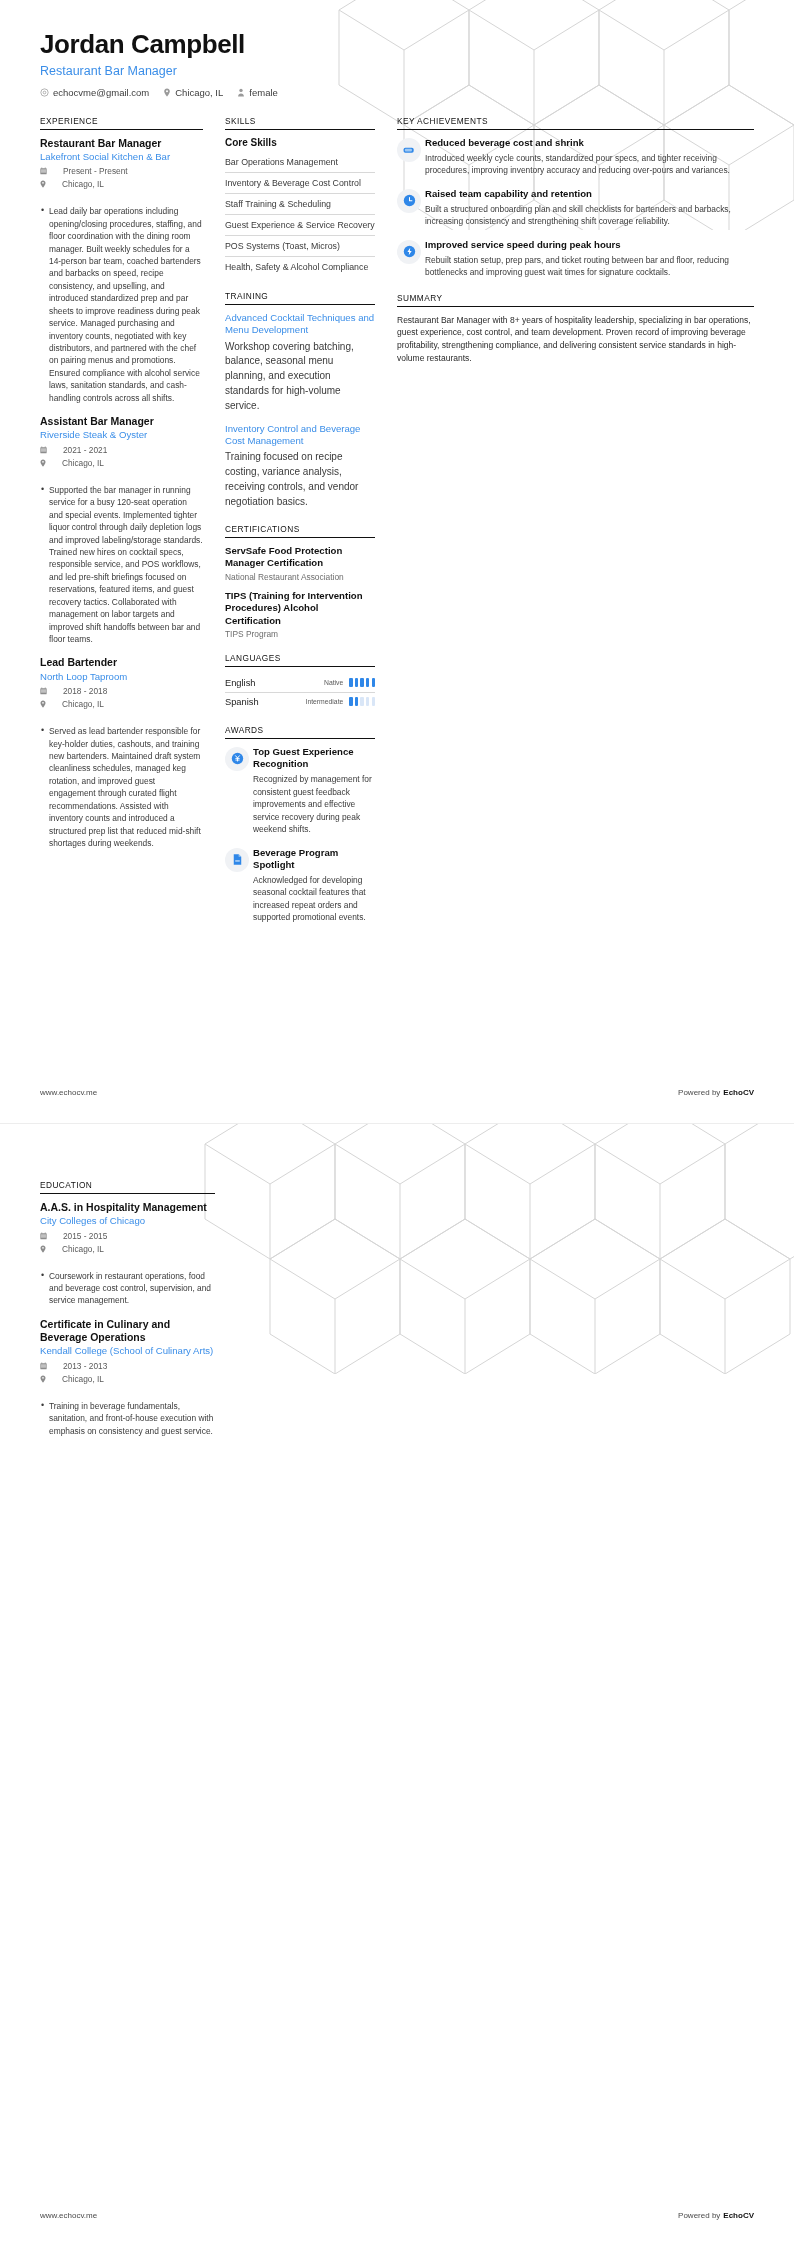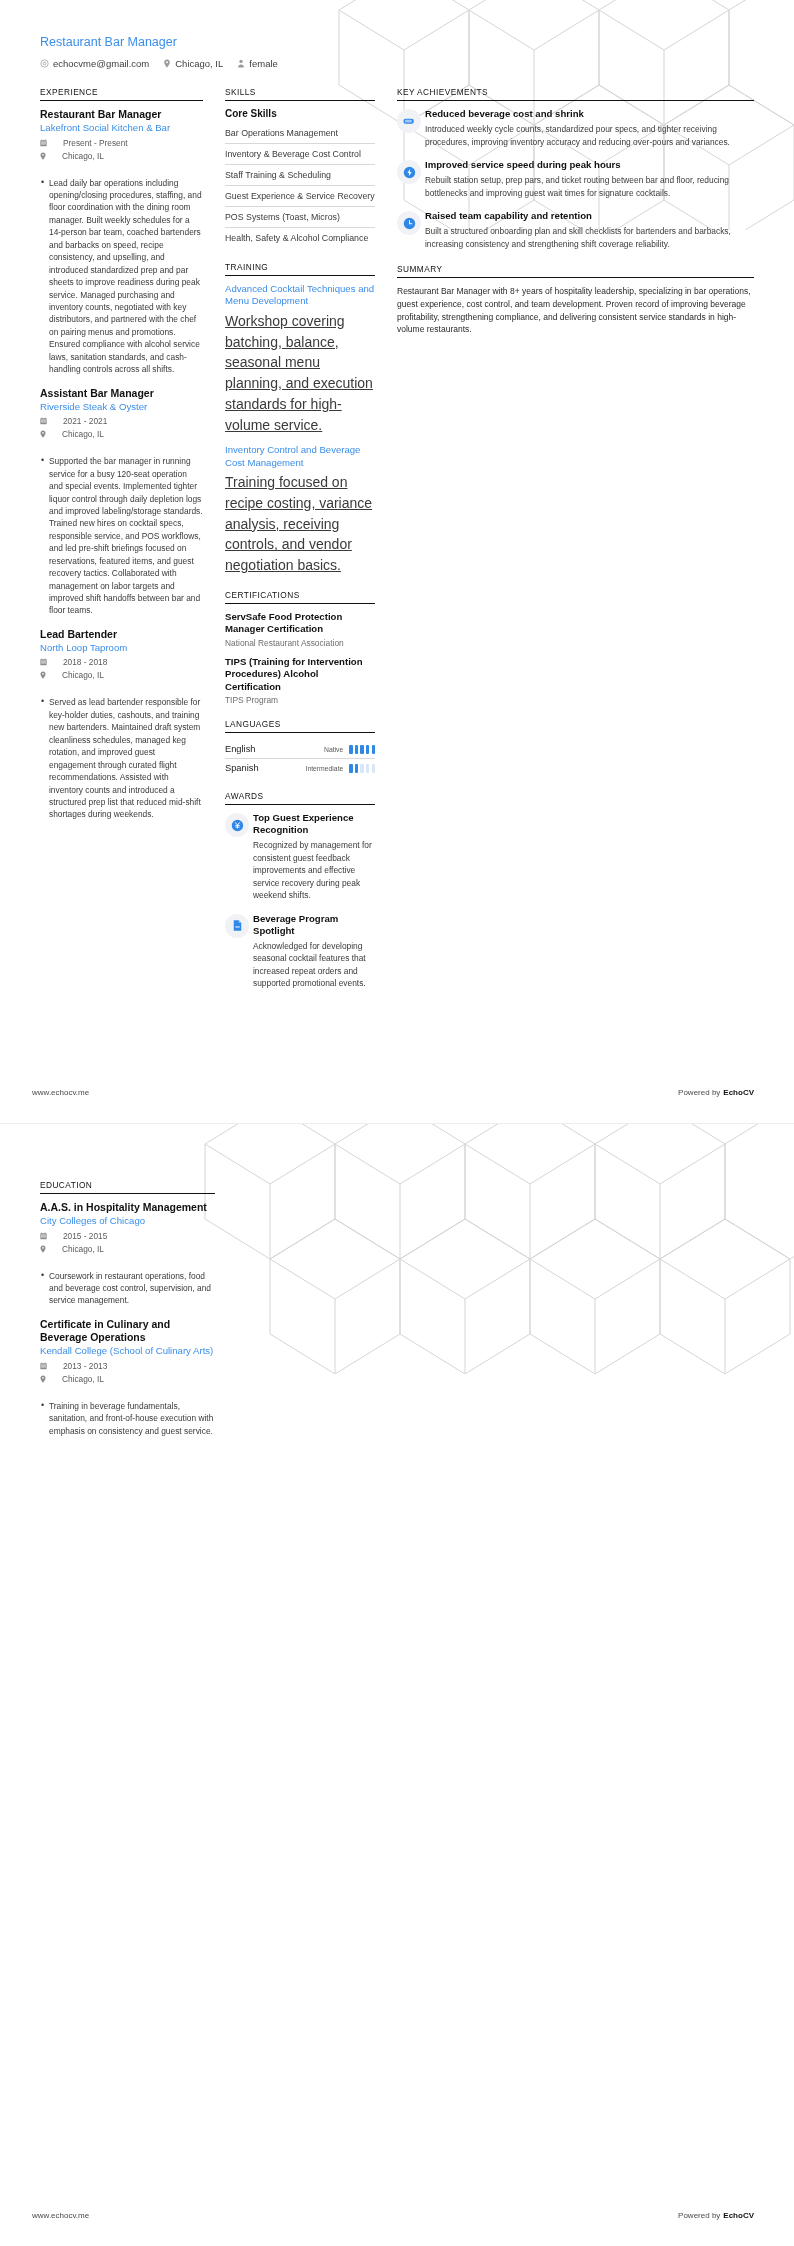--- a/index.html
+++ b/index.html
@@ -138,26 +138,25 @@
   .skill-row + .skill-row { border-top: 0.8px solid #d8d8d8; }
 
   
   .train-title {
     font-size: 9.6px;
     color: #3b8ee8;
     line-height: 1.3;
     font-weight: normal;
   }
   .train-desc {
-    font-size: 14px;
+    font-size: 10px;
     line-height: 1.48;
     color: #3a3a3a;
     margin-top: 3px;
     margin-bottom: 9px;
-    text-decoration: underline;
   }
 
   
   .cert-name {
     font-size: 9.6px;
     font-weight: bold;
     color: #111111;
     line-height: 1.3;
   }
   .cert-issuer {
@@ -210,21 +209,21 @@
   
   .summary-text {
     font-size: 8.5px;
     line-height: 1.5;
     color: #2a2a2a;
   }
 
   
   .footer {
     position: absolute;
-    left: 32px; right: 40px;
+    left: 40px; right: 40px;
     bottom: 26px;
     display: flex;
     align-items: center;
     justify-content: space-between;
     font-size: 8px;
     color: #4a4a4a;
     z-index: 3;
   }
   .footer-brand { display: flex; align-items: baseline; gap: 3px; }
   .footer-brand .b { font-weight: bold; color: #111; }
@@ -258,20 +257,21 @@
       <path d="M390 125 L455 165 L520 125"></path>
       <path d="M195 165 L195 240"></path>
       <path d="M325 165 L325 240"></path>
       <path d="M455 165 L455 240"></path>
     </g>
   </svg>
 
   <div class="content">
 
     <div class="header">
+      <div class="name">Jordan Campbell</div>
       <div class="job-title">Restaurant Bar Manager</div>
       <div class="contact-row">
 
         <span class="contact-item">
           <svg width="9" height="9" viewBox="0 0 16 16">
             <circle cx="8" cy="8" r="6.5" fill="none" stroke="#9a9a9a" stroke-width="1.3"></circle>
             <circle cx="8" cy="8" r="2.4" fill="none" stroke="#9a9a9a" stroke-width="1.3"></circle>
           </svg>
           <span>echocvme@gmail.com</span>
         </span>
@@ -501,39 +501,39 @@
             <span class="ach-body">
               <span class="ach-title" style="display:block">Reduced beverage cost and shrink</span>
               <span class="ach-desc" style="display:block">Introduced weekly cycle counts, standardized pour specs, and tighter receiving procedures, improving inventory accuracy and reducing over-pours and variances.</span>
             </span>
           </div>
 
           <div class="ach-item">
             <span class="ach-bubble">
               <svg width="13" height="13" viewBox="0 0 16 16">
                 <circle cx="8" cy="8" r="7" fill="#2f87e8"></circle>
-                <path d="M8.9 3.4 L5.4 8.6 H7.6 L7.1 12.6 L10.7 7.3 H8.4 Z" fill="#ffffff"></path>
+                <path d="M8 4.2 V8.2 H11" stroke="#ffffff" stroke-width="1.25" fill="none" stroke-linecap="round" stroke-linejoin="round"></path>
               </svg>
             </span>
             <span class="ach-body">
-              <span class="ach-title" style="display:block">Improved service speed during peak hours</span>
-              <span class="ach-desc" style="display:block">Rebuilt station setup, prep pars, and ticket routing between bar and floor, reducing bottlenecks and improving guest wait times for signature cocktails.</span>
+              <span class="ach-title" style="display:block">Raised team capability and retention</span>
+              <span class="ach-desc" style="display:block">Built a structured onboarding plan and skill checklists for bartenders and barbacks, increasing consistency and strengthening shift coverage reliability.</span>
             </span>
           </div>
 
           <div class="ach-item">
             <span class="ach-bubble">
               <svg width="13" height="13" viewBox="0 0 16 16">
                 <circle cx="8" cy="8" r="7" fill="#2f87e8"></circle>
-                <path d="M8 4.2 V8.2 H11" stroke="#ffffff" stroke-width="1.25" fill="none" stroke-linecap="round" stroke-linejoin="round"></path>
+                <path d="M8.9 3.4 L5.4 8.6 H7.6 L7.1 12.6 L10.7 7.3 H8.4 Z" fill="#ffffff"></path>
               </svg>
             </span>
             <span class="ach-body">
-              <span class="ach-title" style="display:block">Raised team capability and retention</span>
-              <span class="ach-desc" style="display:block">Built a structured onboarding plan and skill checklists for bartenders and barbacks, increasing consistency and strengthening shift coverage reliability.</span>
+              <span class="ach-title" style="display:block">Improved service speed during peak hours</span>
+              <span class="ach-desc" style="display:block">Rebuilt station setup, prep pars, and ticket routing between bar and floor, reducing bottlenecks and improving guest wait times for signature cocktails.</span>
             </span>
           </div>
         </div>
 
         <div class="section">
           <div class="section-title">SUMMARY</div>
           <div class="summary-text">Restaurant Bar Manager with 8+ years of hospitality leadership, specializing in bar operations, guest experience, cost control, and team development. Proven record of improving beverage profitability, strengthening compliance, and delivering consistent service standards in high-volume restaurants.</div>
         </div>
 
       </div>

